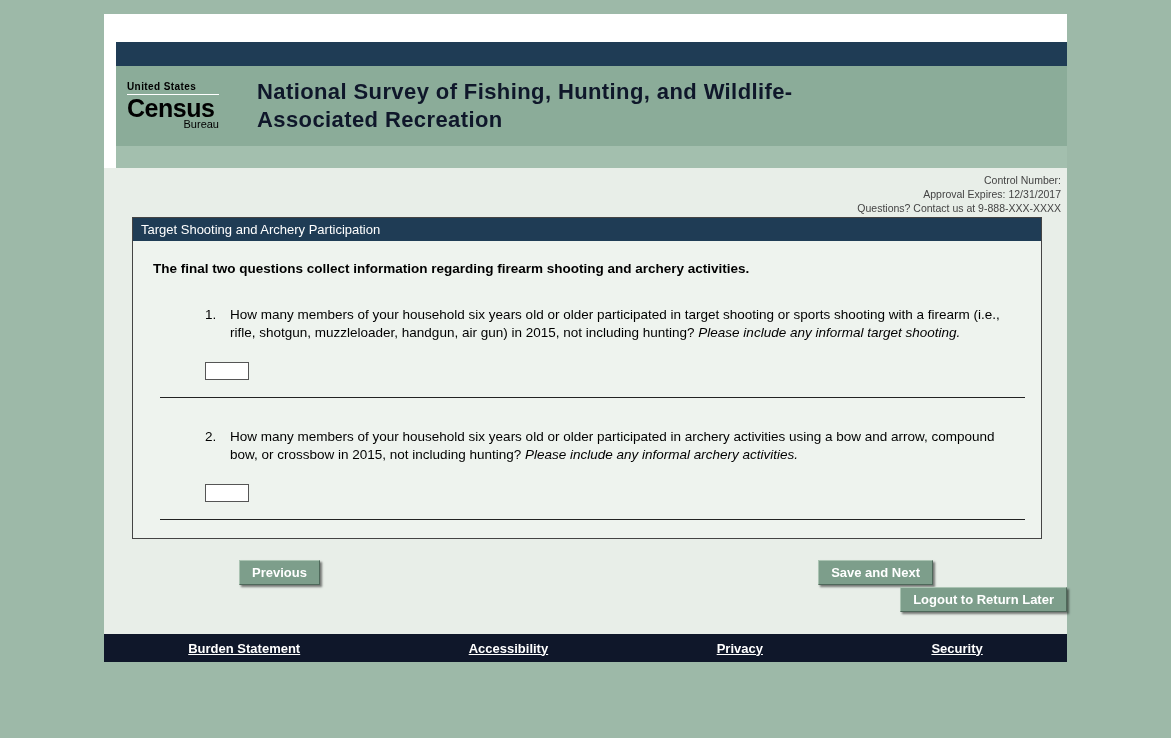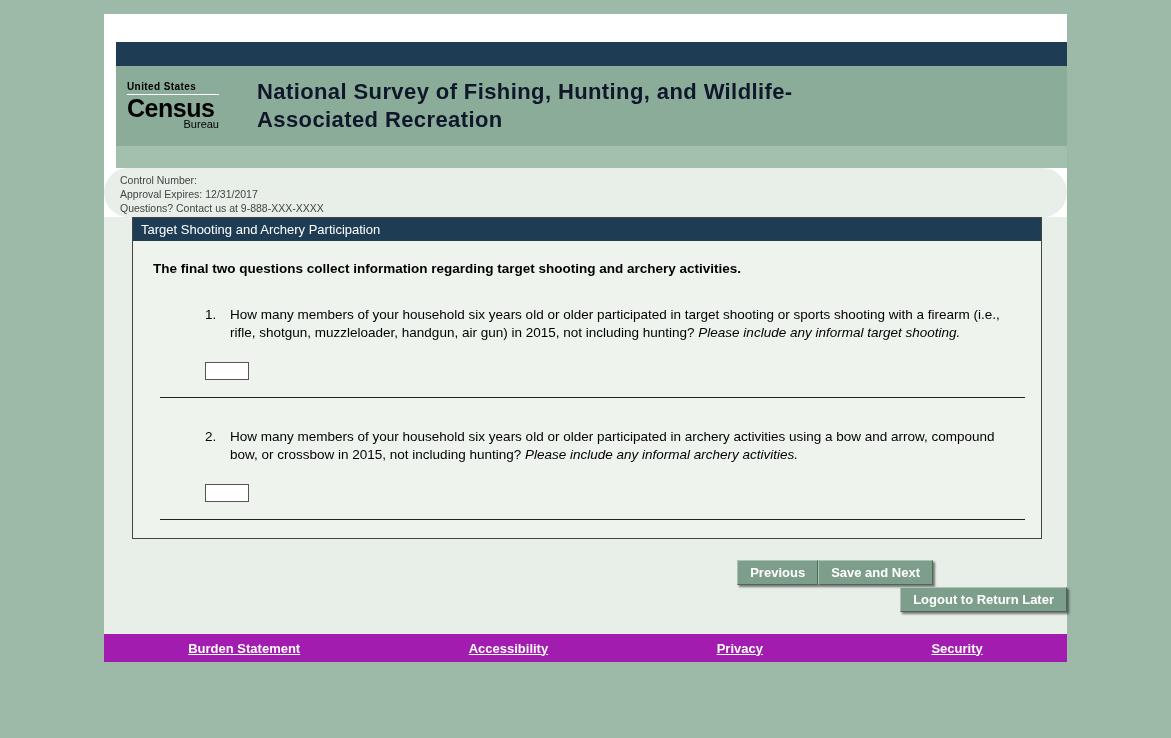--- a/index.html
+++ b/index.html
@@ -40,25 +40,25 @@
     width: 540px;
     color: #0f172a;
     font-size: 22px;
     font-weight: bold;
     line-height: 28px;
     letter-spacing: 0.4px;
   }
   .light-strip { height: 22px; background: #a3bfae; }
   .meta {
     background: #e8eee8;
-    padding: 5px 6px 2px 16px;
+    text-align: right;
+    padding: 5px 6px 2px 0;
     font-size: 10.5px;
     color: #444444;
     line-height: 14px;
-    border-radius: 28px;
   }
   .content {
     background: #e8eee8;
     padding-bottom: 22px;
   }
   .panel {
     width: 910px;
     margin: 0 0 0 28px;
     border: 1px solid #444444;
     background: #eef3ee;
@@ -97,21 +97,21 @@
     font-size: 13px;
     padding: 0 3px;
   }
   .q-rule {
     border: none;
     border-top: 1px solid #222222;
     margin: 17px 16px 0 27px;
   }
   .btn-row {
     display: flex;
-    justify-content: flex-end;
+    justify-content: space-between;
     padding: 0 134px 0 135px;
     margin-top: 21px;
   }
   .btn-row-center {
     display: flex;
     justify-content: flex-end;
     margin-top: 2px;
   }
   .btn {
     font-family: "Liberation Sans", sans-serif;
@@ -120,21 +120,21 @@
     color: #ffffff;
     background: #7d9e8b;
     border: 1px solid;
     border-color: #aac3b2 #4e685a #4e685a #aac3b2;
     box-shadow: 2px 2px 2px rgba(0,0,0,0.5);
     padding: 4px 12px;
     cursor: pointer;
   }
   .footer {
     height: 28px;
-    background: #a21caf;
+    background: #0f172a;
     display: flex;
     justify-content: space-around;
     align-items: center;
   }
   .footer-link {
     color: #ffffff;
     font-size: 13px;
     font-weight: bold;
     text-decoration: underline;
     cursor: pointer;
@@ -165,21 +165,21 @@
     <div>Approval Expires: 12/31/2017</div>
     <div>Questions? Contact us at 9-888-XXX-XXXX</div>
   </div>
 
   <div class="content">
 
     <div class="panel">
       <div class="panel-title">Target Shooting and Archery Participation</div>
       <div class="panel-body">
 
-        <p class="intro">The final two questions collect information regarding target shooting and archery activities.</p>
+        <p class="intro">The final two questions collect information regarding firearm shooting and archery activities.</p>
 
         <div class="question">
           <span class="qnum">1.</span>
           <span class="qtext"><span>How many members of your household six years old or older participated in target shooting or sports shooting with a firearm (i.e., rifle, shotgun, muzzleloader, handgun, air gun) in 2015, not including hunting?</span> <i>Please include any informal target shooting.</i></span>
         </div>
         <input class="qinput" type="text" value="" style="">
         <hr class="q-rule">
 
         <div class="question">
           <span class="qnum">2.</span>

